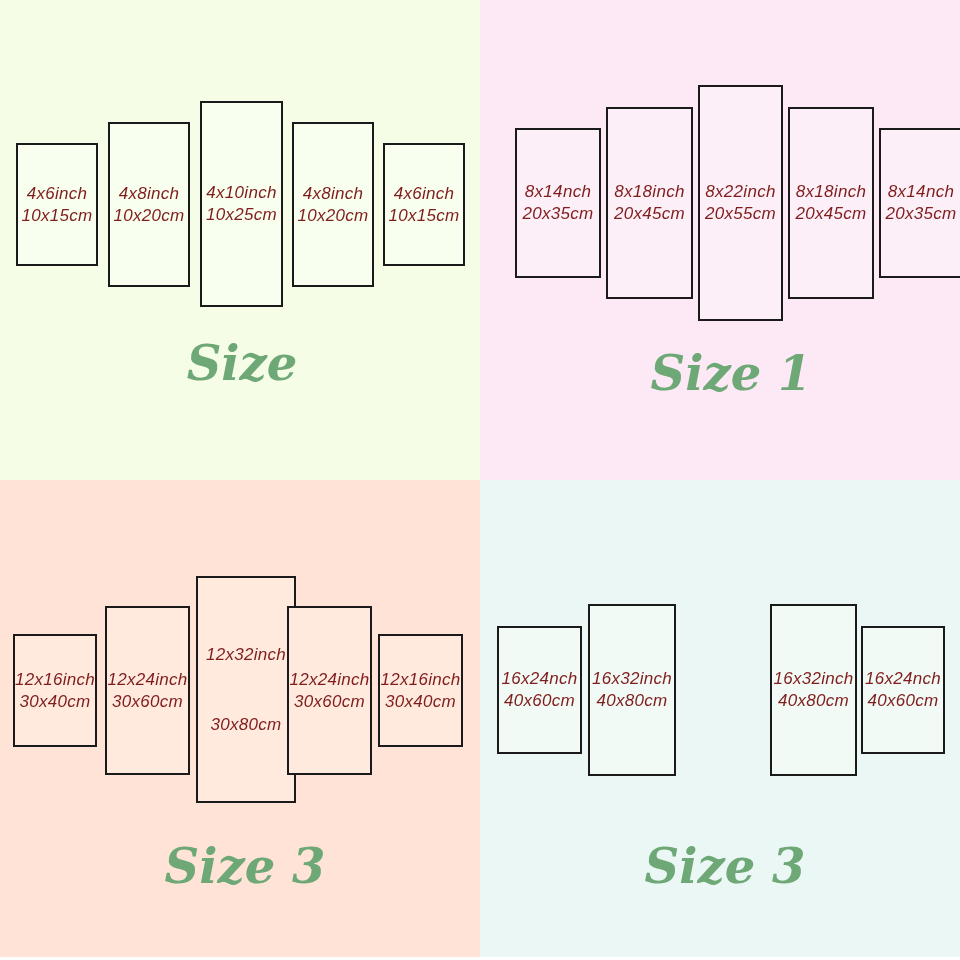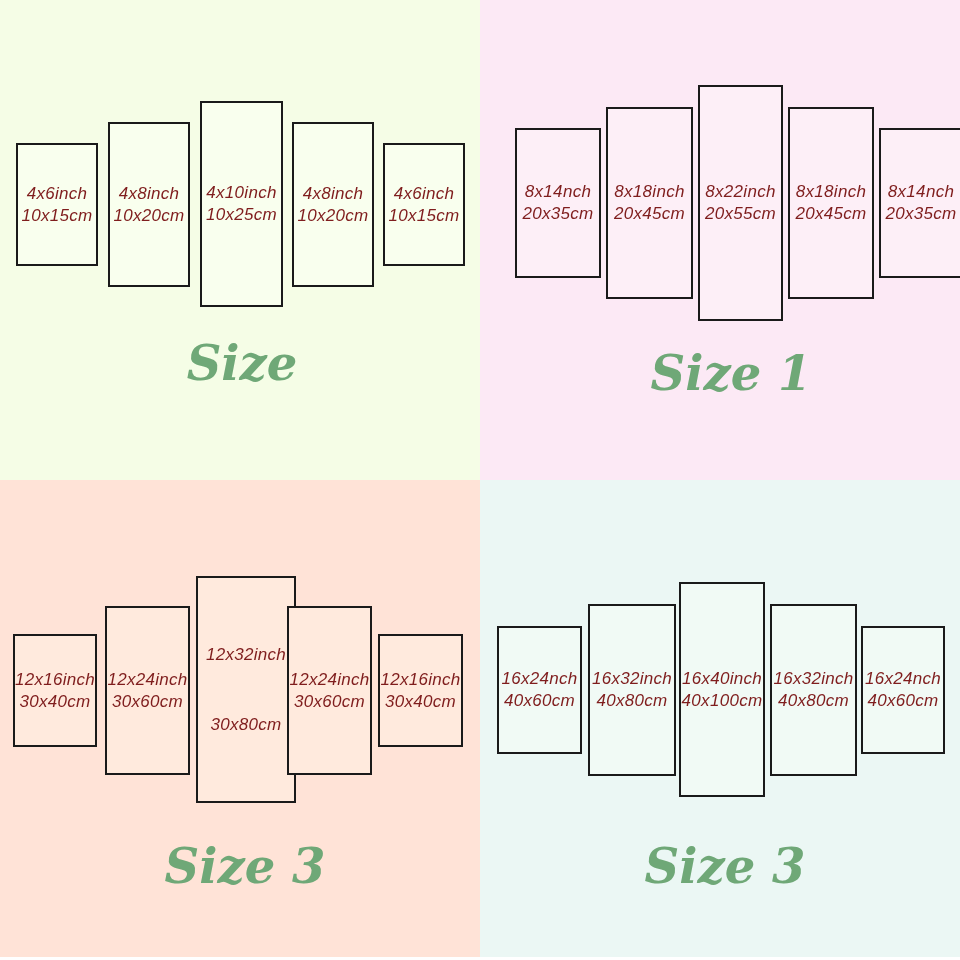--- a/index.html
+++ b/index.html
@@ -185,24 +185,20 @@
 
   <section class="quadrant q3">
     <div class="panel p1">
       <span>16x24nch</span>
       <span>40x60cm</span>
     </div>
     <div class="panel p2">
       <span>16x32inch</span>
       <span>40x80cm</span>
     </div>
-    <div class="panel p3">
-      <span>16x40inch</span>
-      <span>40x100cm</span>
-    </div>
     <div class="panel p4">
       <span>16x32inch</span>
       <span>40x80cm</span>
     </div>
     <div class="panel p5">
       <span>16x24nch</span>
       <span>40x60cm</span>
     </div>
     <h2 class="title">Size 3</h2>
   </section>

